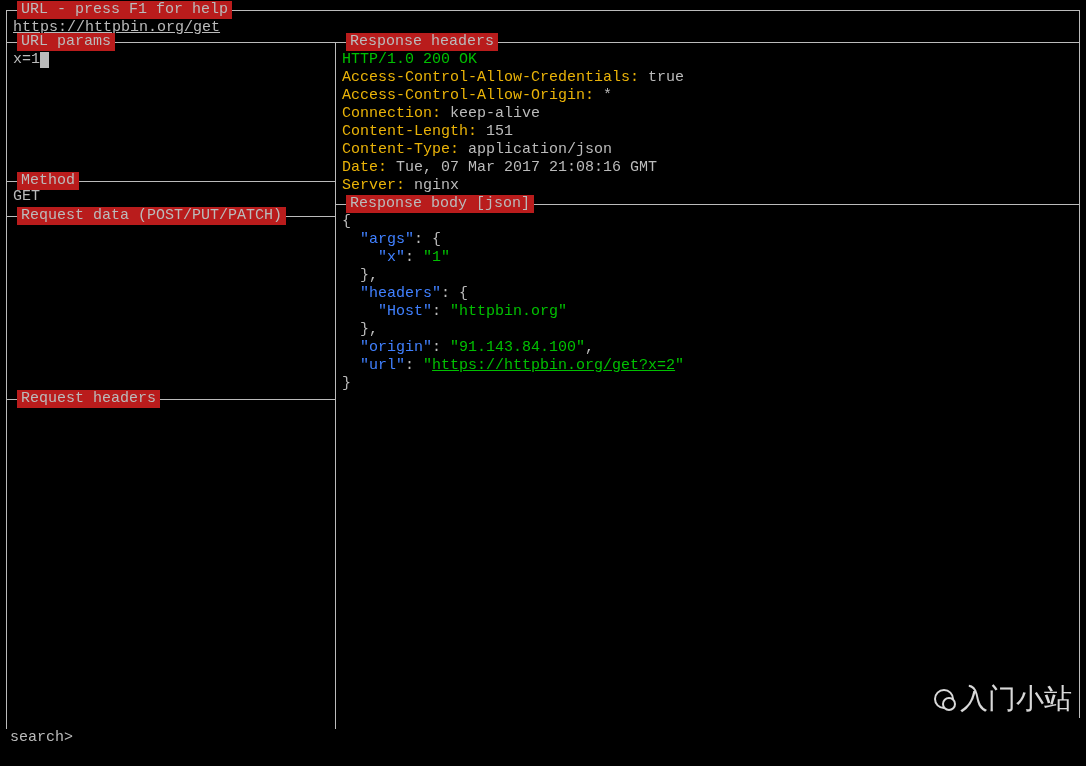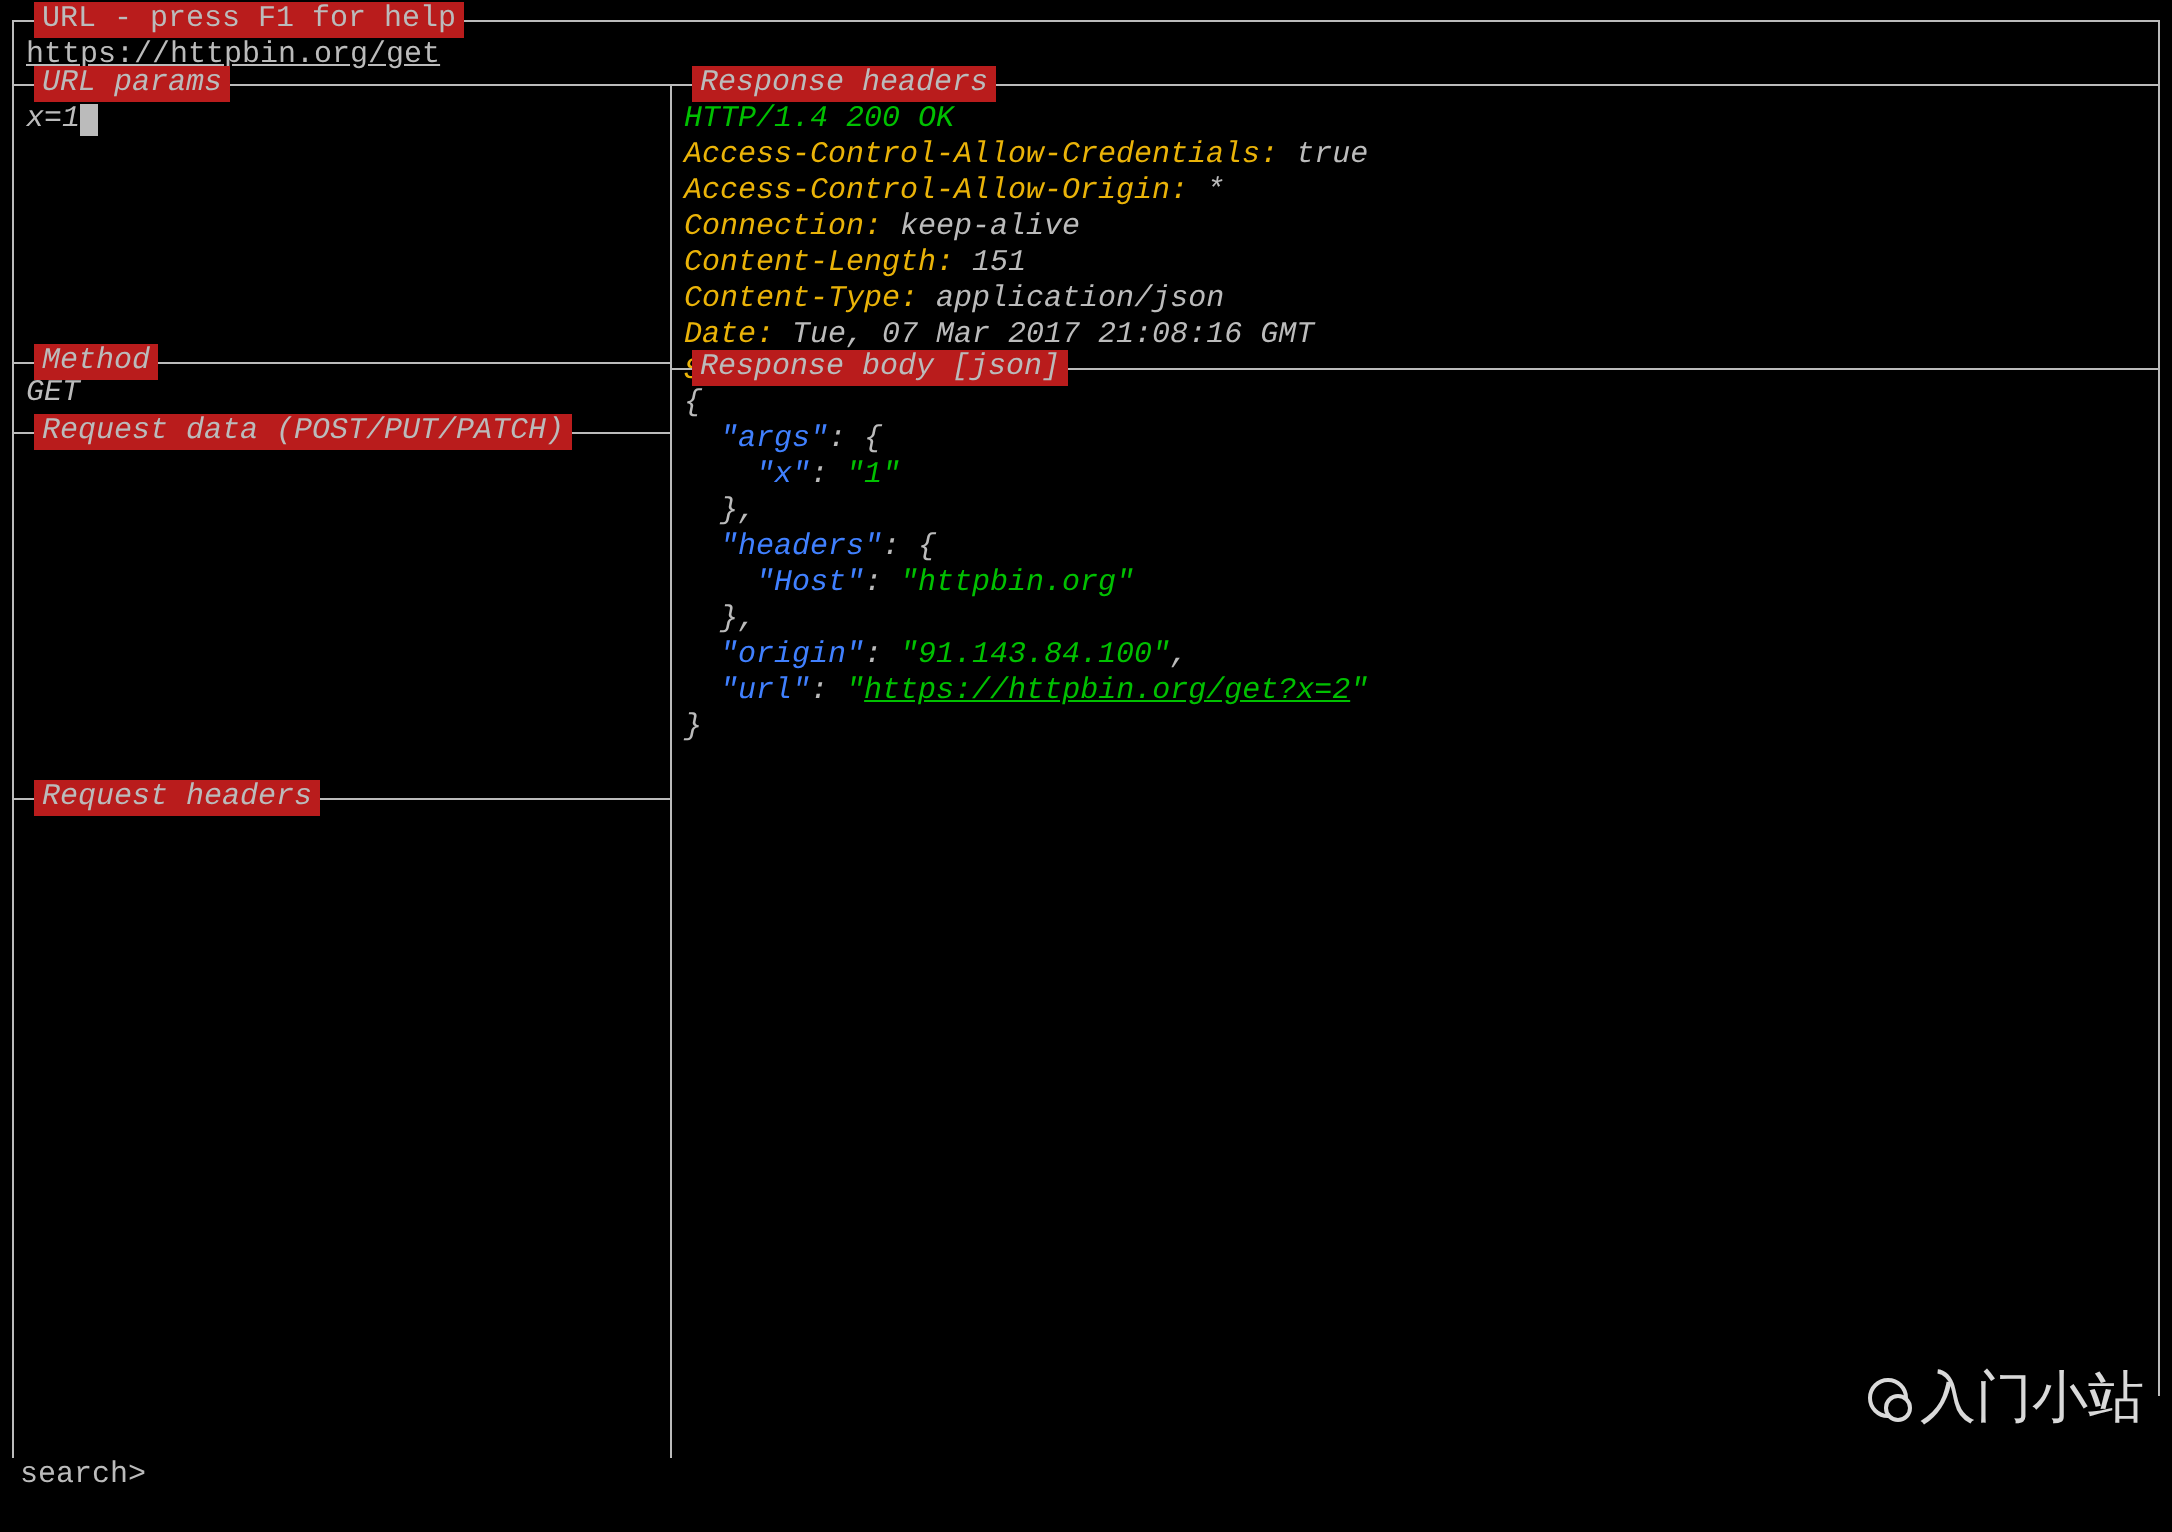--- a/index.html
+++ b/index.html
@@ -46,21 +46,20 @@
     padding-bottom: 6px;
     padding-top: 8px;
   }
   .url-link {
     color: #bbb;
     text-decoration: underline;
   }
   .columns {
     display: flex;
     width: 100%;
-    font-style: italic;
   }
   .left-col {
     width: 330px;
     display: flex;
     flex-direction: column;
   }
   .right-col {
     flex: 1;
     display: flex;
     flex-direction: column;
@@ -77,21 +76,21 @@
   .reqdata-box {
     height: 184px;
     padding-top: 8px;
   }
   .reqheaders-box {
     height: 330px;
     padding-top: 8px;
     border-bottom: none;
   }
   .respheaders-box {
-    height: 143px;
+    height: 163px;
     padding-top: 8px;
     margin-left: -1px;
   }
   .respbody-box {
     height: 514px;
     padding-top: 8px;
     margin-left: -1px;
     border-bottom: none;
   }
   .yellow { color: #eab308; }
@@ -172,21 +171,21 @@
         <span class="box-title">Request data (POST/PUT/PATCH)</span>
       </div>
       <div class="box reqheaders-box">
         <span class="box-title">Request headers</span>
       </div>
     </div>
 
     <div class="right-col">
       <div class="box respheaders-box">
         <span class="box-title">Response headers</span>
-        <div class="green header-line">HTTP/1.4 200 OK</div>
+        <div class="green header-line">HTTP/1.0 200 OK</div>
         <div id="resp-headers-list">
             <div class="header-line"><span class="yellow">Access-Control-Allow-Credentials:</span> <span>true</span></div>
             <div class="header-line"><span class="yellow">Access-Control-Allow-Origin:</span> <span>*</span></div>
             <div class="header-line"><span class="yellow">Connection:</span> <span>keep-alive</span></div>
             <div class="header-line"><span class="yellow">Content-Length:</span> <span>151</span></div>
             <div class="header-line"><span class="yellow">Content-Type:</span> <span>application/json</span></div>
             <div class="header-line"><span class="yellow">Date:</span> <span>Tue, 07 Mar 2017 21:08:16 GMT</span></div>
             <div class="header-line"><span class="yellow">Server:</span> <span>nginx</span></div>
           </div>
       </div>

